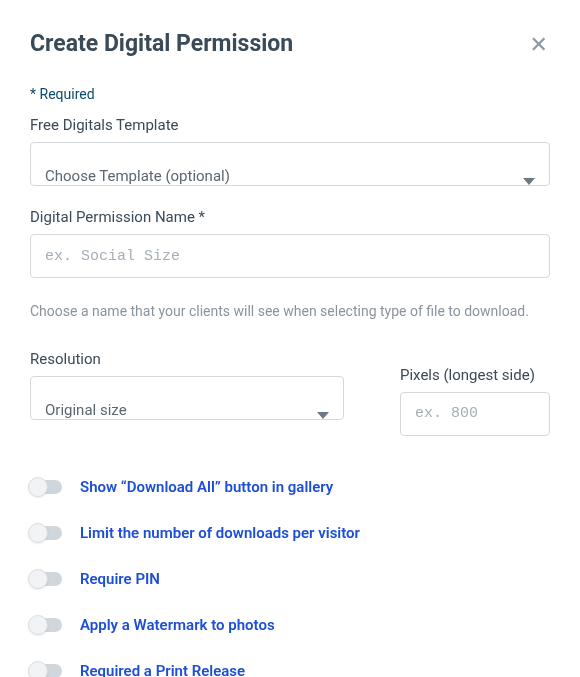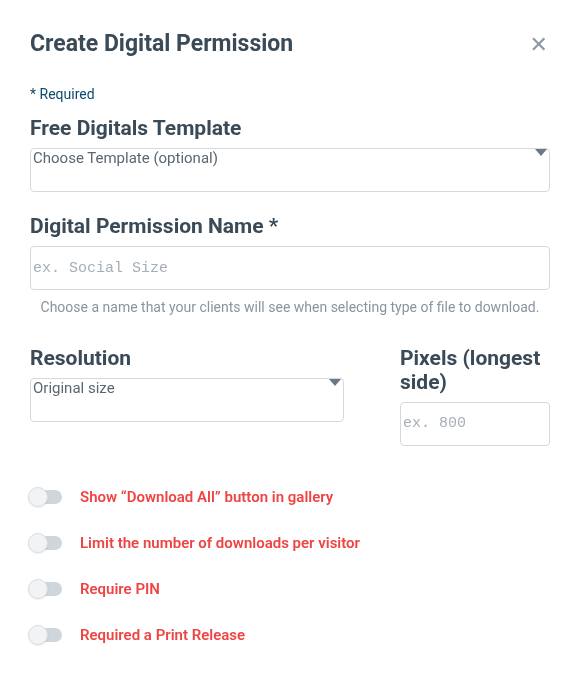--- a/index.html
+++ b/index.html
@@ -35,65 +35,64 @@
   }
   .required-note {
     margin-top: 28px;
     font-size: 14px;
     color: #0c4a6e;
   }
   .field-group {
     margin-top: 14px;
   }
   .field-label {
-    font-size: 21px;
-    font-weight: 700;
+    font-size: 15px;
+    font-weight: 400;
     color: #3a4a57;
     display: block;
     margin-bottom: 8px;
   }
   .select-wrap, .text-input {
     width: 100%;
     height: 44px;
     border: 1px solid #d5d9de;
     border-radius: 4px;
     background: #fff;
     font-size: 15px;
     color: #667380;
-    padding: 0 2px;
+    padding: 0 14px;
     display: flex;
-    align-items: flex-start;
+    align-items: flex-end;
     justify-content: space-between;
   }
   .text-input::placeholder { color: #a6afb8; }
   .text-input {
     outline: none;
     font-family: Liberation Mono, monospace;
   }
   .select-value { color: #5b6772; }
   .caret {
     width: 0; height: 0;
     border-left: 6px solid transparent;
     border-right: 6px solid transparent;
     border-top: 7px solid #6d7884;
   }
   .help-text {
-    margin-top: 8px;
+    margin-top: 24px;
     font-size: 14px;
     color: #8a949e;
     line-height: 1.4;
-    text-align: center;
   }
   .two-col {
     display: flex;
     gap: 56px;
     margin-top: 28px;
   }
   .col-left { flex: 1 1 auto; }
-  .col-right { width: 150px; flex: 0 0 150px; }
+  .col-right { width: 150px; flex: 0 0 150px; margin-top: 16px; }
   .toggles {
     margin-top: 28px;
   }
   .toggle-row {
     display: flex;
     align-items: center;
     gap: 18px;
     padding: 14px 0;
   }
   .toggle {
@@ -114,21 +113,21 @@
     width: 18px;
     height: 18px;
     border-radius: 50%;
     background: #f2f3f5;
     border: 1px solid #d9dee3;
     box-shadow: 0 1px 2px rgba(0,0,0,0.08);
   }
   .toggle-label {
     font-size: 15px;
     font-weight: 600;
-    color: #ef4444;
+    color: #1d4ed8;
   }
 </style>
 </head>
 <body>
 
 <div class="page">
 
   <div class="header-row">
     <h1 class="title">Create Digital Permission</h1>
     <div class="close-btn">✕</div>
@@ -172,17 +171,21 @@
     <div class="toggle-row">
       <div class="toggle"></div>
       <div class="toggle-label">Limit the number of downloads per visitor</div>
     </div>
     <div class="toggle-row">
       <div class="toggle"></div>
       <div class="toggle-label">Require PIN</div>
     </div>
     <div class="toggle-row">
       <div class="toggle"></div>
+      <div class="toggle-label">Apply a Watermark to photos</div>
+    </div>
+    <div class="toggle-row">
+      <div class="toggle"></div>
       <div class="toggle-label">Required a Print Release</div>
     </div>
   </div>
 
 </div>
 
 </body></html>

